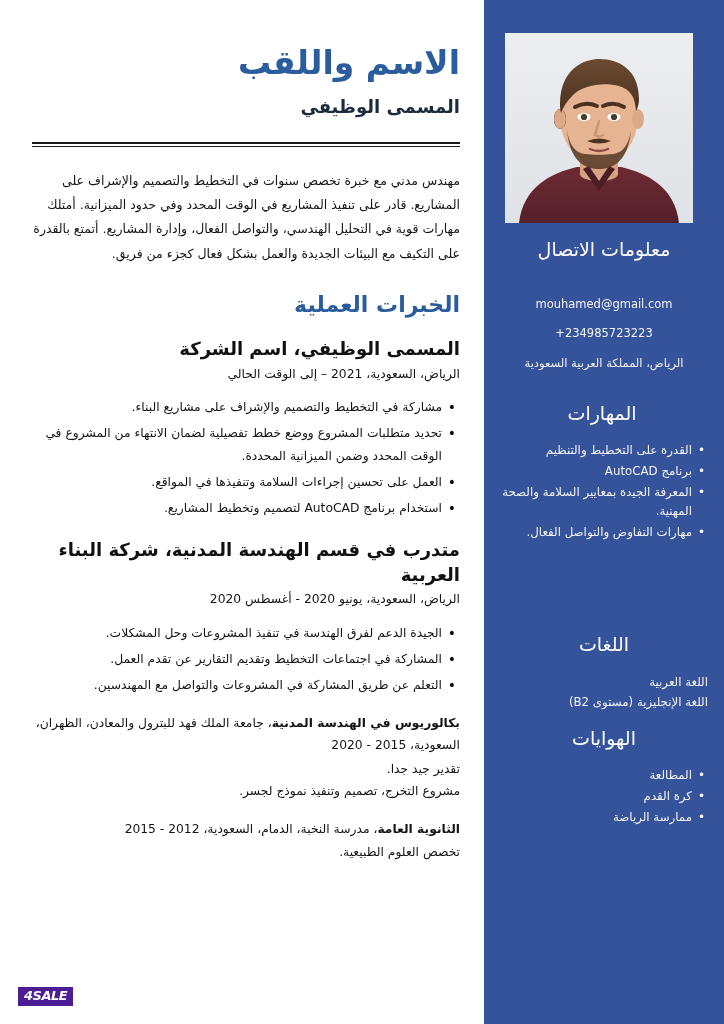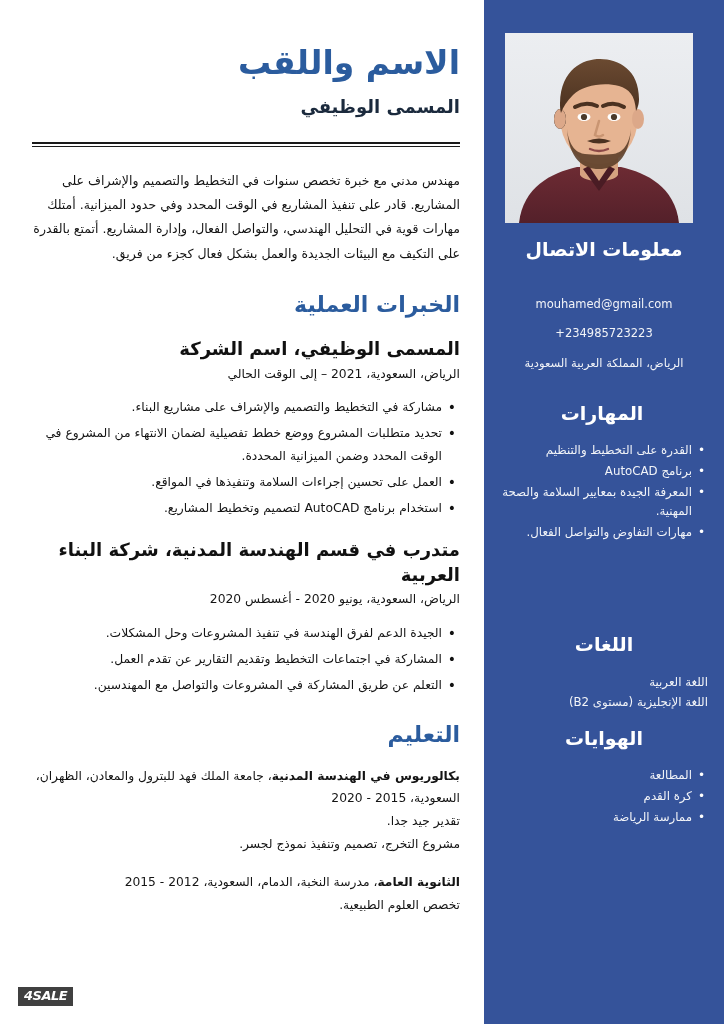--- a/index.html
+++ b/index.html
@@ -43,21 +43,21 @@
     right: 31px;
     width: 188px;
     height: 190px;
     background: #e8eaee;
     overflow: hidden;
   }
   .photo-frame svg { display: block; width: 100%; height: 100%; }
 
   .side-heading {
     font-size: 19px;
-    font-weight: bold;
+    font-weight: normal;
     letter-spacing: 0.2px;
     color: #ffffff;
     margin: 0;
     line-height: 1.2;
   }
 
   .side-block { position: absolute; right: 0; width: 240px; box-sizing: border-box; padding: 0 16px; }
 
   .contact-block { top: 238px; }
   .contact-lines { margin-top: 36px; }
@@ -214,21 +214,21 @@
     color: #141414;
     margin: 0;
   }
   .edu-line b { font-weight: bold; }
 
   
   .watermark {
     position: absolute;
     left: 18px;
     bottom: 18px;
-    background: #404040;
+    background: #4c1d95;
     color: #ffffff;
     font-size: 13px;
     font-weight: bold;
     font-style: italic;
     letter-spacing: -0.5px;
     padding: 2px 6px 3px 6px;
     direction: ltr;
     line-height: 1.1;
   }
 </style>
@@ -350,21 +350,20 @@
     <div class="entry">
       <p class="entry-title">متدرب في قسم الهندسة المدنية، شركة البناء العربية</p>
       <p class="entry-meta">الرياض، السعودية، يونيو 2020 - أغسطس 2020</p>
       <ul class="bullets">
         <li>الجيدة الدعم لفرق الهندسة في تنفيذ المشروعات وحل المشكلات.</li>
         <li>المشاركة في اجتماعات التخطيط وتقديم التقارير عن تقدم العمل.</li>
         <li>التعلم عن طريق المشاركة في المشروعات والتواصل مع المهندسين.</li>
       </ul>
     </div>
 
-    <h2 class="section-title">التعليم</h2>
 
     <div class="edu-entry">
       <p class="edu-line">
         <b>بكالوريوس في الهندسة المدنية</b><span>، جامعة الملك فهد للبترول والمعادن، الظهران، السعودية، 2015 - 2020</span>
       </p>
       <p class="entry-note">تقدير جيد جدا.</p>
       <p class="entry-note">مشروع التخرج، تصميم وتنفيذ نموذج لجسر.</p>
     </div>
 
     <div class="edu-entry">

